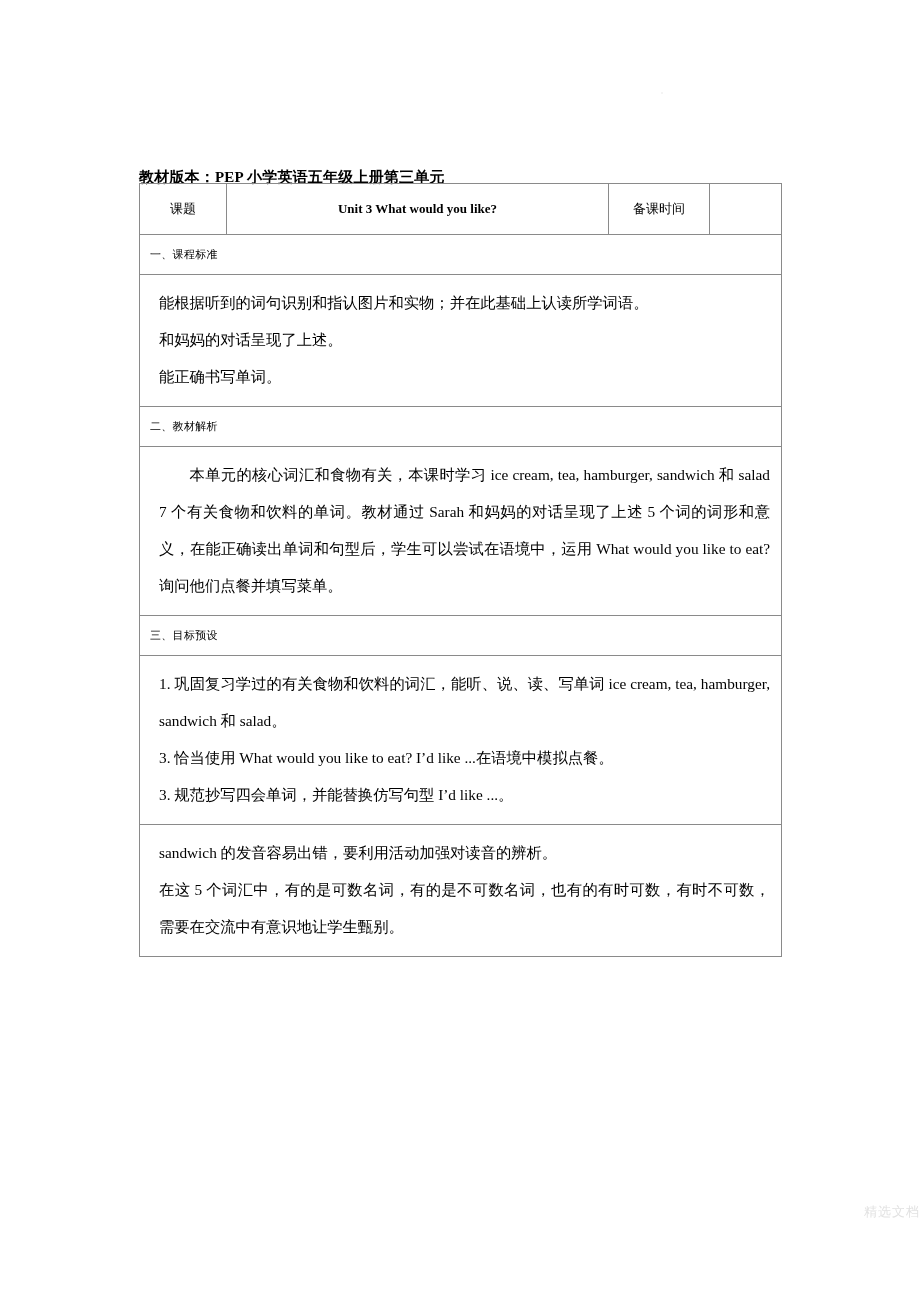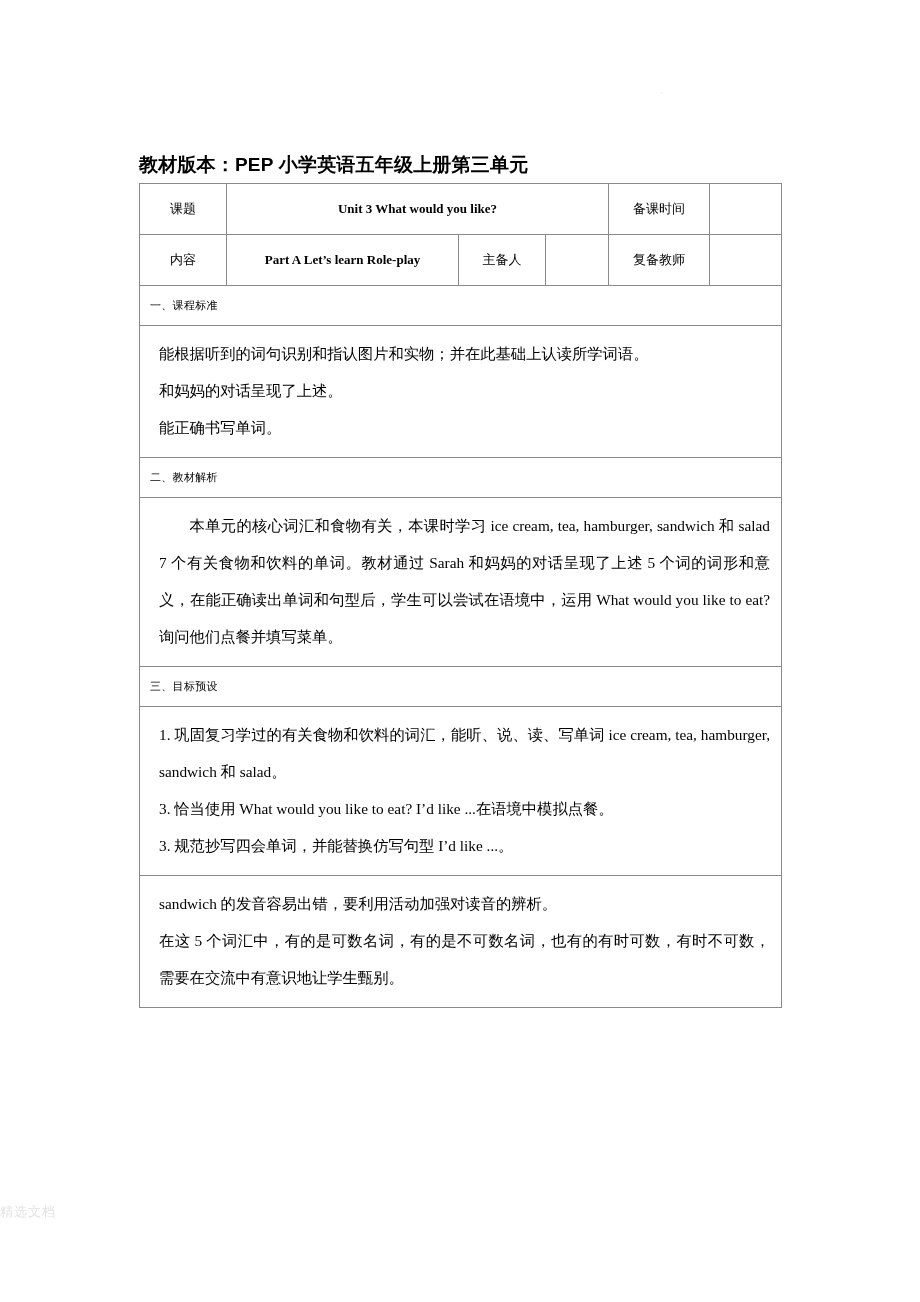--- a/index.html
+++ b/index.html
@@ -19,26 +19,26 @@
   .page {
     position: absolute;
     left: 0; top: 0;
     width: 920px;
     height: 1302px;
   }
 
   .doc-title {
     position: absolute;
     left: 139px;
-    top: 152px;
-    font-size: 19px;
+    top: 168px;
+    font-size: 15px;
     font-weight: bold;
     letter-spacing: 0.2px;
     white-space: nowrap;
-    font-family: Liberation Sans, sans-serif;
+    font-family: Liberation Serif, serif;
   }
 
   .lesson-table {
     position: absolute;
     left: 139px;
     top: 183px;
     width: 642px;
     border-collapse: collapse;
     table-layout: fixed;
   }
@@ -92,21 +92,21 @@
   }
   .para.loose {
     line-height: 2.42;
   }
 
   .footer-mark {
     position: absolute;
     left: 0;
     top: 1203px;
     width: 920px;
-    text-align: left;
+    text-align: right;
     font-size: 13px;
     color: #e2e2e2;
     letter-spacing: 1px;
     font-family: "Liberation Serif", "DejaVu Serif", serif;
   }
 
   .top-dot {
     position: absolute;
     left: 661px;
     top: 92px;
@@ -136,28 +136,20 @@
     </colgroup>
     <tbody>
 
       <tr>
         <td class="cell-label">课题</td>
         <td class="cell-value" colspan="3">Unit 3 What would you like?</td>
         <td class="cell-label">备课时间</td>
         <td class="cell-blank"></td>
       </tr>
 
-      <tr>
-        <td class="cell-label">内容</td>
-        <td class="cell-value">Part A Let’s learn Role-play</td>
-        <td class="cell-label">主备人</td>
-        <td class="cell-blank"></td>
-        <td class="cell-label">复备教师</td>
-        <td class="cell-blank"></td>
-      </tr>
 
       <tr class="section-head">
         <td colspan="6">一、课程标准</td>
       </tr>
 
       <tr class="section-body">
         <td colspan="6">
           <p class="para">能根据听到的词句识别和指认图片和实物；并在此基础上认读所学词语。</p>
           <p class="para">和妈妈的对话呈现了上述。</p>
           <p class="para">能正确书写单词。</p>

